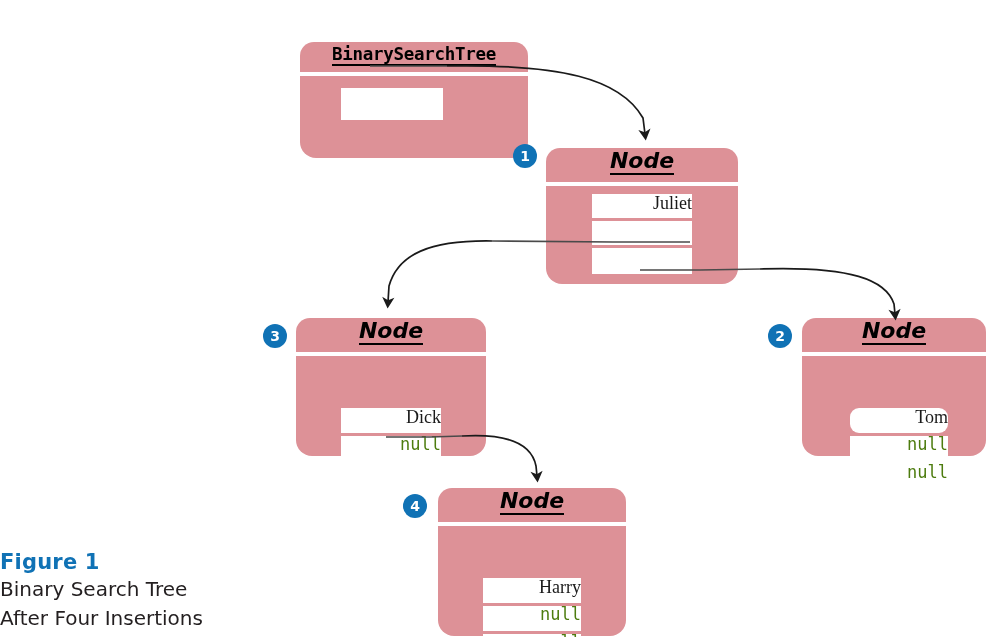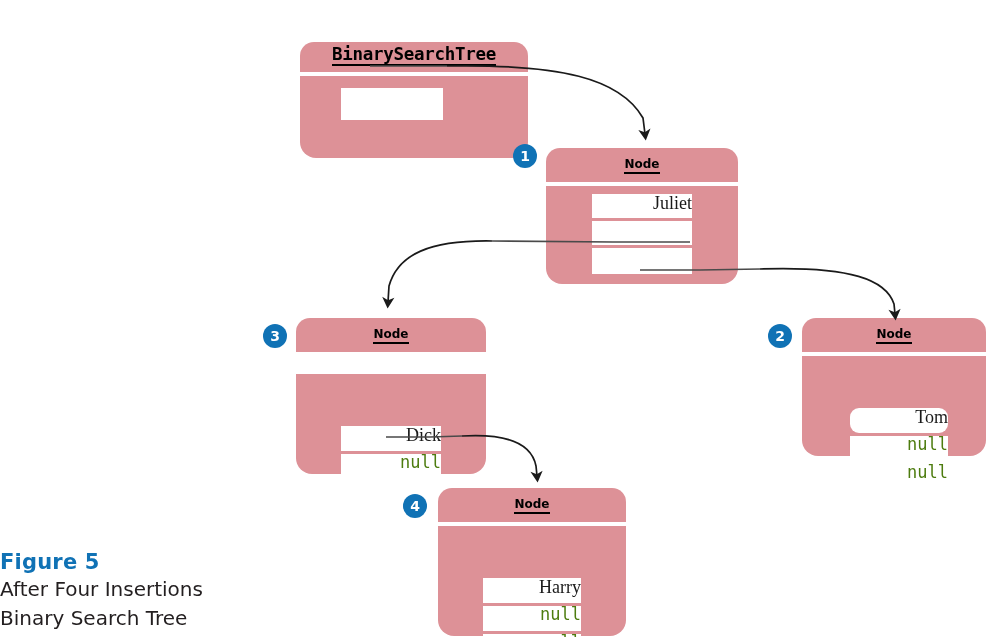--- a/index.html
+++ b/index.html
@@ -51,22 +51,23 @@
     white-space: nowrap;
   }
   .obj-header.mono .hdr-text {
     font-family: "DejaVu Sans Mono", monospace;
     font-size: 17.5px;
     font-weight: 700;
     letter-spacing: -0.3px;
   }
   .obj-header.bold .hdr-text {
     font-family: "DejaVu Sans", sans-serif;
-    font-size: 12px;
-    font-weight: 700;
+    font-size: 22px;
+    font-weight: 700;
+    font-style: italic;
   }
   .obj-gap {
     height: 4px;
     background: #ffffff;
   }
   .obj-body {
     background: #dd9197;
     border-radius: 0 0 16px 16px;
     box-sizing: border-box;
     position: relative;
@@ -195,21 +196,21 @@
       </div>
     </div>
   </div>
 
   <div class="step" style="left:263px; top:324px;">3</div>
   <div class="objbox" style="left:296px; top:318px; width:190px;">
     <div class="obj-header bold" style="height:34px; line-height:30px;">
       <span class="hdr-text">Node</span>
     </div>
     <div class="obj-gap"></div>
-    <div class="obj-body" style="height:100px;margin-top:18px;">
+    <div class="obj-body" style="height:100px;">
       <div class="field serif" style="left:45px; top:52px; width:100px; height:24px; line-height:24px;
                   top:52px;"></div>
 
       <div class="field serif" style="left:45px; top:52px; width:100px; height:25px; line-height:25px;">
         <span class="fval">Dick</span>
       </div>
       <div class="field mono" style="left:45px; top:80px; width:100px; height:25px; line-height:25px;">
         <span class="fval">null</span>
       </div>
       <div class="field" style="left:45px; top:108px; width:100px; height:26px;">
@@ -250,18 +251,18 @@
       <div class="field mono" style="left:45px; top:80px; width:98px; height:25px; line-height:25px;">
         <span class="fval">null</span>
       </div>
       <div class="field mono" style="left:45px; top:108px; width:98px; height:25px; line-height:25px;">
         <span class="fval">null</span>
       </div>
     </div>
   </div>
 
   <div id="caption">
-    <div class="fig-num">Figure 5</div>
+    <div class="fig-num">Figure 1</div>
+    <div class="fig-line">Binary Search Tree</div>
     <div class="fig-line">After Four Insertions</div>
-    <div class="fig-line">Binary Search Tree</div>
   </div>
 
 </div>
 
 </body></html>

